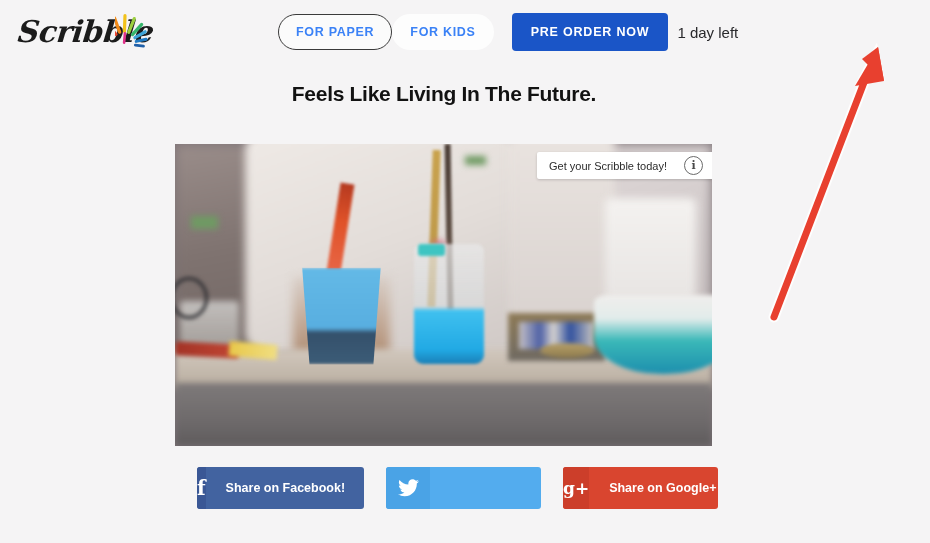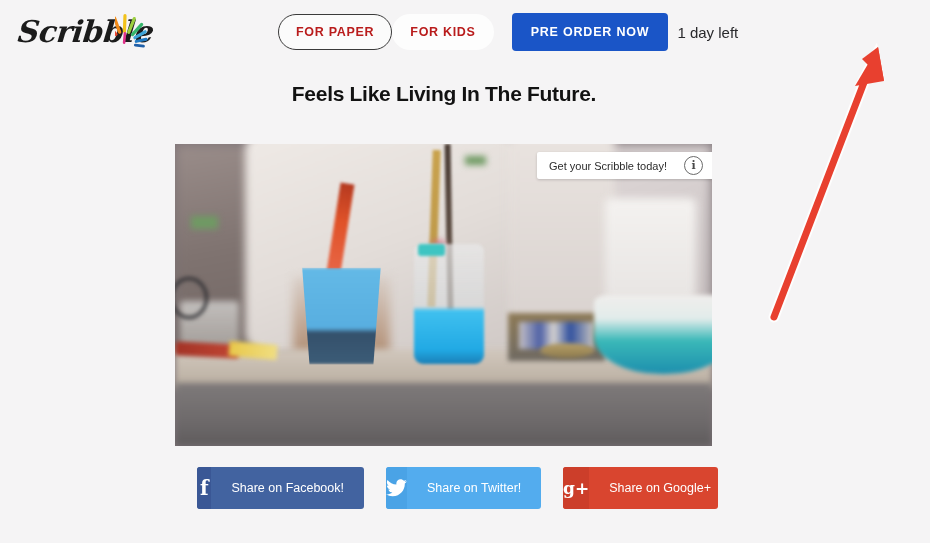--- a/index.html
+++ b/index.html
@@ -62,21 +62,21 @@
     gap: 0px;
   }
   .pill {
     height: 36px;
     display: flex;
     align-items: center;
     justify-content: center;
     padding: 0 17px;
     border-radius: 19px;
     background: #fdfdfd;
-    color: #b91c1c;
+    color: #3b82f6;
     font-size: 12.5px;
     font-weight: bold;
     letter-spacing: 0.7px;
     white-space: nowrap;
     border: 1.6px solid transparent;
     box-sizing: border-box;
     cursor: pointer;
   }
   .pill.active {
     border-color: #3b3b3b;
@@ -315,20 +315,21 @@
     color: #fff;
   }
   .share-label {
     display: flex;
     align-items: center;
     justify-content: center;
     padding: 16px 20px;
     color: #ffffff;
     font-size: 12.5px;
     white-space: nowrap;
+    font-weight: bold;
   }
   .fb { background: #4263a0; width: 167px; }
   .fb .share-icon { background: #3a5795; font-family: "DejaVu Serif", serif; font-weight: bold; font-size: 20px; }
   .tw { background: #53acee; width: 155px; }
   .tw .share-icon { background: #4aa3e6; }
   .gp { background: #d9452f; width: 155px; }
   .gp .share-icon { background: #cc3e2a; font-family: "DejaVu Serif", serif; font-weight: bold; font-size: 17px; }
 
   
   .annotation {
@@ -425,21 +426,20 @@
       </div>
       <div class="share-label">Share on Facebook!</div>
     </div>
 
     <div class="share-btn tw">
       <div class="share-icon">
         <svg width="21" height="18" viewBox="0 0 24 20" fill="#ffffff">
           <path d="M24 2.4c-.9.4-1.8.7-2.8.8 1-.6 1.8-1.6 2.2-2.7-1 .6-2 1-3.1 1.2C19.4.6 18.1 0 16.7 0c-2.7 0-4.9 2.2-4.9 4.9 0 .4 0 .8.1 1.1C7.8 5.8 4.1 3.8 1.7.8c-.4.7-.7 1.6-.7 2.5 0 1.7.9 3.2 2.2 4.1-.8 0-1.6-.2-2.2-.6v.1c0 2.4 1.7 4.4 3.9 4.8-.4.1-.8.2-1.3.2-.3 0-.6 0-.9-.1.6 2 2.4 3.4 4.6 3.4-1.7 1.3-3.8 2.1-6.1 2.1-.4 0-.8 0-1.2-.1 2.2 1.4 4.8 2.2 7.5 2.2 9.1 0 14-7.5 14-14v-.6c1-.7 1.8-1.6 2.5-2.6z"></path>
         </svg>
       </div>
-      <div class="share-label">Share on Twitter!</div>
     </div>
 
     <div class="share-btn gp">
       <div class="share-icon">
         <span>g+</span>
       </div>
       <div class="share-label">Share on Google+</div>
     </div>
   </div>
 

